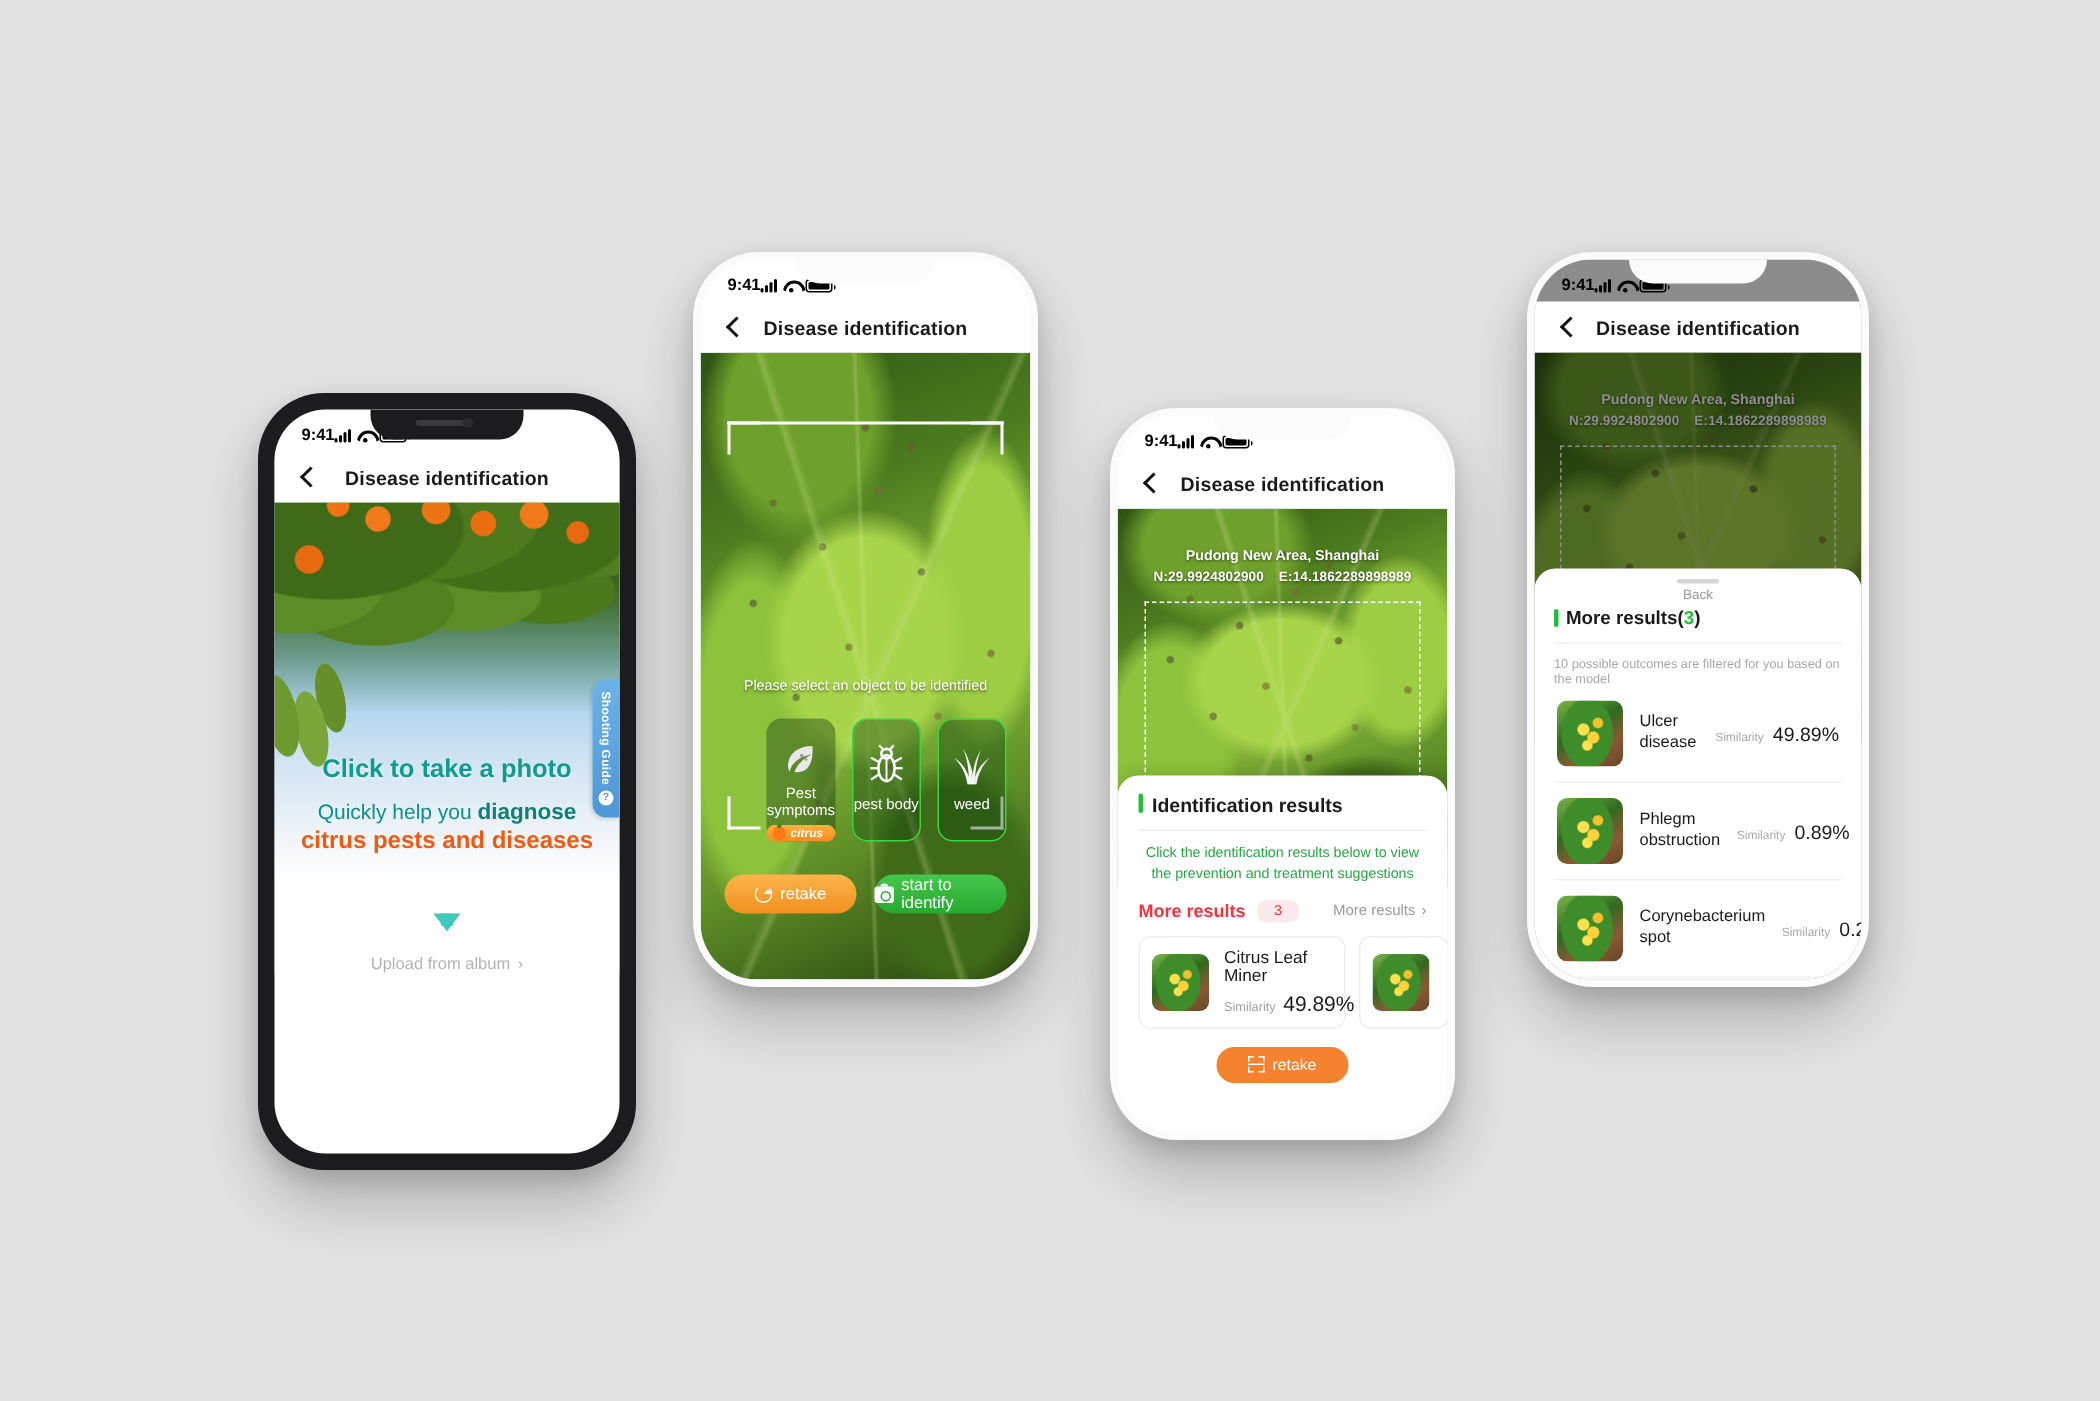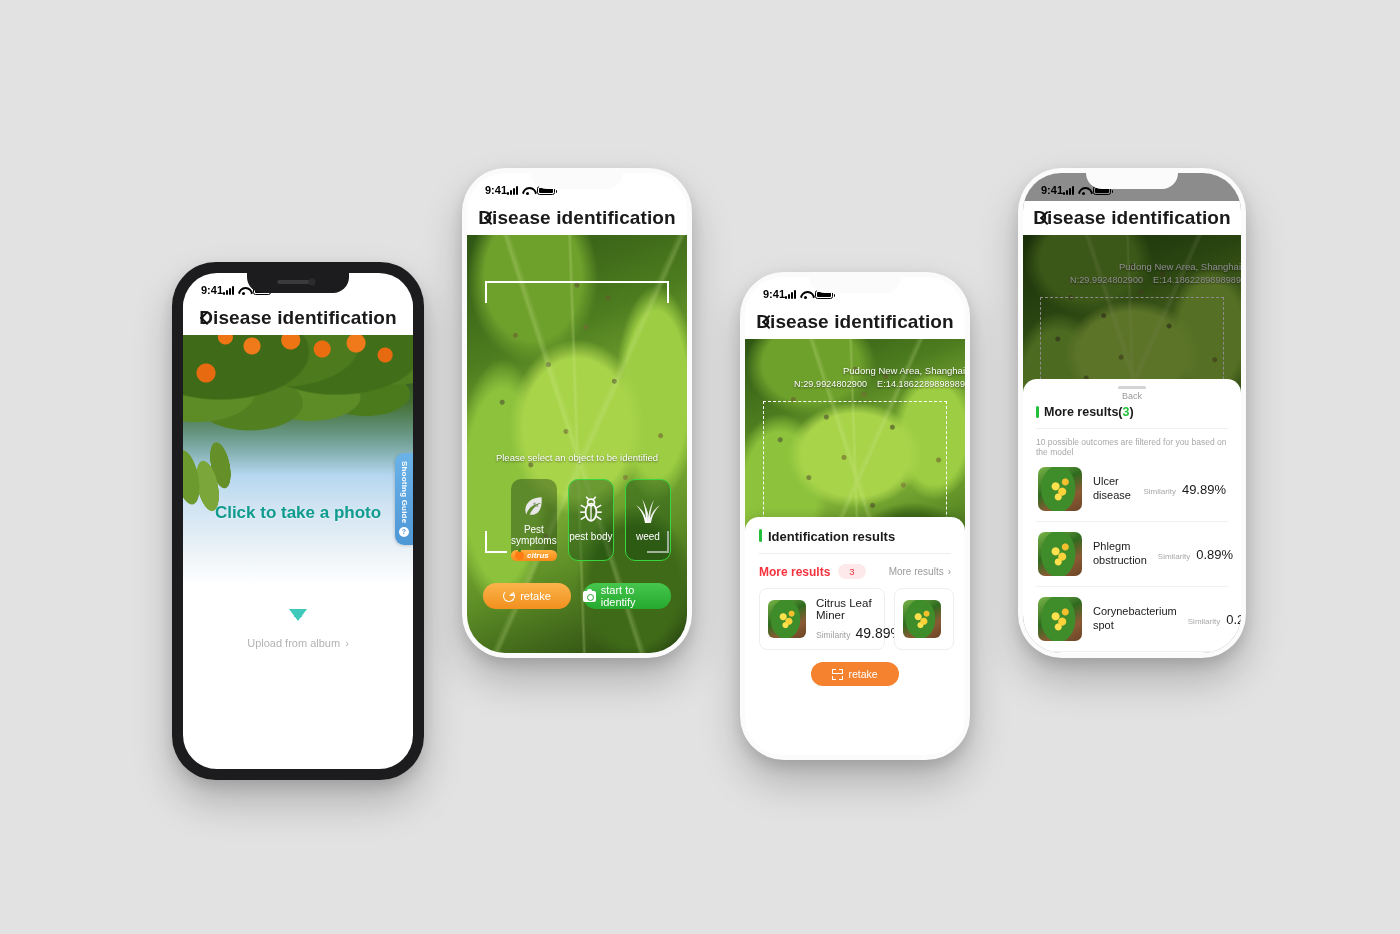--- a/index.html
+++ b/index.html
@@ -71,21 +71,21 @@
     content:""; position:absolute; right:-3px; top:3px; width:1.5px;
     height:3px; background:#000; border-radius:0 1px 1px 0;
   }
   .batt i { display:block; width:100%; height:100%; background:#000; border-radius:1px; }
 
   
   .navbar {
     position: relative; height: 34px; display: flex; align-items: center;
     justify-content: center; background: #fff; z-index: 20;
   }
-  .navbar .title { font-size: 19px; font-weight: bold; color: #1a1a1a; letter-spacing: .1px;}
+  .navbar .title { font-size: 13px; font-weight: bold; color: #1a1a1a; letter-spacing: .1px;}
   .back {
     position: absolute; left: 14px; top: 50%; transform: translateY(-50%);
     width: 16px; height: 16px; cursor: pointer;
   }
   .back:before {
     content:""; position:absolute; left:5px; top:3px;
     width: 8px; height: 8px; border-left: 2px solid #111;
     border-bottom: 2px solid #111; transform: rotate(45deg);
   }
 
@@ -279,22 +279,22 @@
     content:""; position:absolute; right:-1px; top:-1px; border:3px solid transparent;
     border-bottom-color:#fff;
   }
   .ico-cam2 { width: 13px; height: 11px; border-radius: 2px; background:#fff; position:relative;}
   .ico-cam2:before{content:"";position:absolute;left:4px;top:-2px;width:5px;height:2px;background:#fff;border-radius:2px 2px 0 0;}
   .ico-cam2:after{content:"";position:absolute;left:4px;top:3px;width:5px;height:5px;border-radius:50%;border:1.4px solid #25a92f;}
 
   
   .p3-cam { position: relative; height: 252px; overflow: hidden; }
   .geo {
-    position: absolute; left: 0; right: 0; top: 26px; text-align: right; z-index: 6;
-    color: #fff; text-shadow: 0 1px 2px rgba(0,0,0,.55);
+    position: absolute; left: 0; right: 0; top: 26px; text-align: center; z-index: 6;
+    color: #fff; text-shadow: 0 1px 2px rgba(0,0,0,.55); font-weight: bold;
   }
   .geo .line1 { font-size: 9.5px; }
   .geo .line2 { font-size: 9px; margin-top: 3px; letter-spacing: .1px;}
   .geo .line2 em { font-style: normal; margin-left: 10px; }
   .crop-dash {
     position: absolute; left: 8%; top: 62px; right: 8%; bottom: 6px;
     border: 1.5px dashed #fff;
   }
   .sheet {
     position: absolute; left: 0; right: 0; bottom: 0; top: 240px;
@@ -318,21 +318,21 @@
     background: #fde9ea; color: #f5333f; font-size: 9.5px; border-radius: 9px;
     padding: 2px 11px;
   }
   .more-right { font-size: 10px; color: #9a9a9a; cursor: pointer; }
   .more-right .chev { margin-left: 4px; }
   .cards { display: flex; gap: 9px; margin-top: 9px; }
   .rcard {
     border: 1px solid #eee; border-radius: 8px; padding: 8px; display: flex;
     align-items: center; gap: 10px; background: #fff; cursor: pointer; flex: 0 0 auto;
   }
-  .rcard.primary { width: 126px; }
+  .rcard.primary { width: 138px; }
   .rcard.peek { width: 60px; overflow: hidden; }
   .thumb {
     width: 38px; height: 38px; border-radius: 6px; flex: 0 0 auto;
     background:
       radial-gradient(circle at 40% 44%, #ffe14d 0 3px, transparent 4px),
       radial-gradient(circle at 55% 56%, #ffd23a 0 3px, transparent 4px),
       radial-gradient(circle at 46% 66%, #ffe14d 0 2.5px, transparent 3.5px),
       radial-gradient(circle at 62% 36%, #f5c02e 0 2.5px, transparent 3.5px),
       radial-gradient(ellipse 54% 72% at 46% 50%, #3f8c2a 0 70%, transparent 74%),
       linear-gradient(150deg,#7ab648 0%, #2f6b1f 42%, #8a5a34 70%, #6b4526 100%);
@@ -434,20 +434,26 @@
       <div class="p1-hero">
         <div class="canopy"></div>
         <div class="guide-tab">
           <span class="vtext">Shooting Guide</span>
           <span class="qmark">?</span>
         </div>
         <div class="hero-cta">Click to take a photo</div>
       </div>
 
       <div class="p1-body">
+        <div class="tagline">
+          <div class="tag1">
+            <span>Quickly help you </span><b>diagnose</b>
+          </div>
+          <div class="tag2">citrus pests and diseases</div>
+        </div>
         <div style="height:14px"></div>
         <div class="arrow-down"></div>
         <div class="upload-link">
           <span>Upload from album</span><span class="chev">›</span>
         </div>
       </div>
 
     </div>
   </div>
 
@@ -595,20 +601,21 @@
         </div>
         <div class="crop-dash"></div>
       </div>
 
       <div class="sheet">
         <div class="sec-title">
           <span class="bar"></span>
           <span class="txt">Identification results</span>
         </div>
         <div class="divider"></div>
+        <div class="hint-green">Click the identification results below to view the prevention and treatment suggestions</div>
 
         <div class="more-row">
           <div class="more-left">
             <span class="lbl">More results</span>
             <span class="cnt">3</span>
           </div>
           <div class="more-right">
             <span>More results</span><span class="chev">›</span>
           </div>
         </div>

